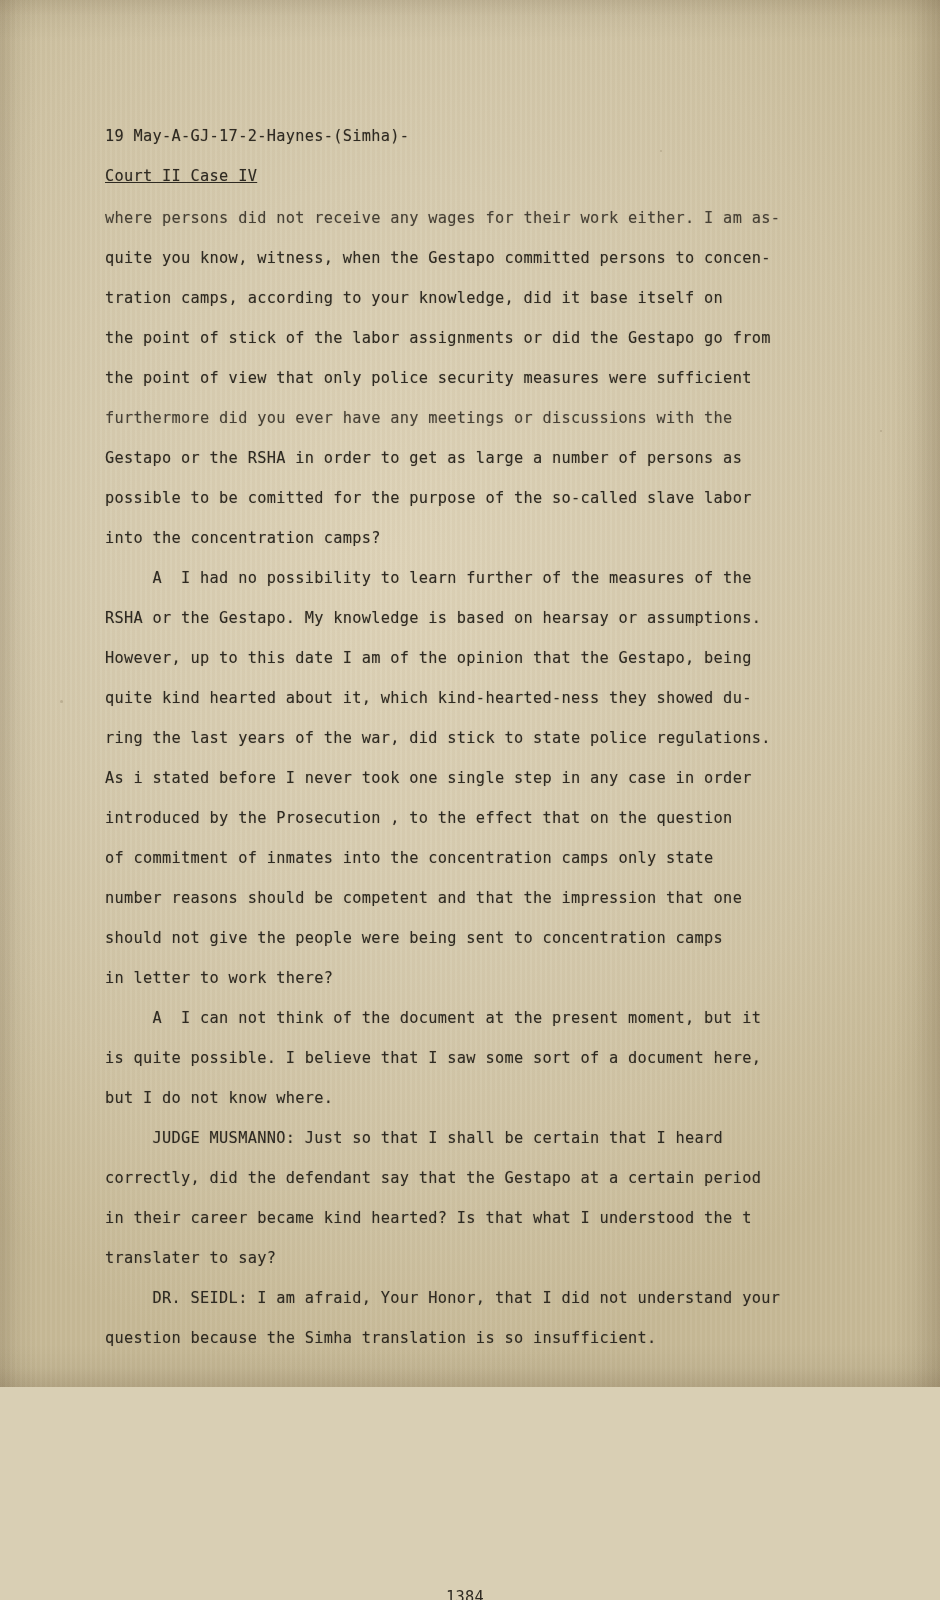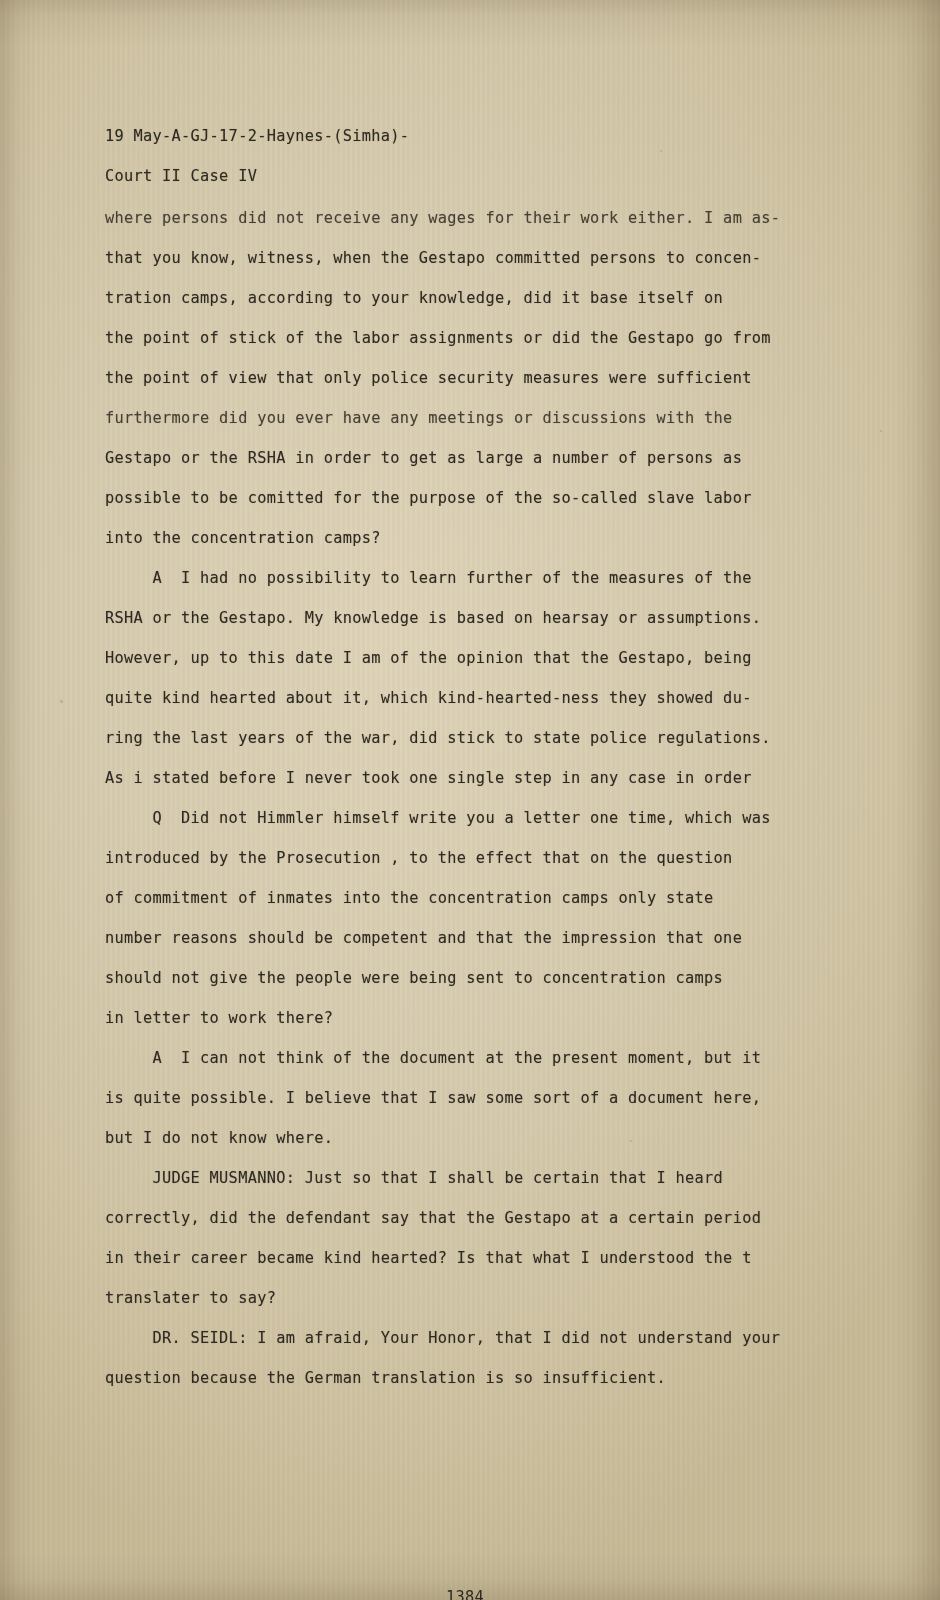--- a/index.html
+++ b/index.html
@@ -9,21 +9,21 @@
   body {
     width: 940px;
     height: 1600px;
     background: #d9cfb4;
     font-family: "DejaVu Sans Mono", monospace;
     overflow: hidden;
   }
   #page {
     position: relative;
     width: 940px;
-    height: 1600px;
+    height: 1387px;
     background:
       linear-gradient(90deg, rgba(120,100,70,0.14) 0px, rgba(120,100,70,0.0) 18px),
       linear-gradient(270deg, rgba(120,100,70,0.16) 0px, rgba(120,100,70,0.0) 26px),
       linear-gradient(0deg, rgba(120,100,70,0.13) 0px, rgba(120,100,70,0.0) 20px),
       linear-gradient(180deg, rgba(120,100,70,0.10) 0px, rgba(120,100,70,0.0) 16px),
       repeating-linear-gradient(90deg,
         rgba(255,255,255,0.035) 0px,
         rgba(255,255,255,0.035) 2px,
         rgba(140,120,90,0.035) 2px,
         rgba(140,120,90,0.035) 5px),
@@ -54,20 +54,21 @@
     line-height: 40px;
     letter-spacing: 0.3px;
     white-space: pre;
     text-shadow: 0 0 1px rgba(60,50,35,0.35);
   }
   .line.head {
     line-height: 36px;
   }
   .line.head2 {
     line-height: 44px;
+    text-decoration: underline;
   }
   .line.faint {
     color: #3a352c;
     opacity: 0.92;
   }
   .page-number {
     position: absolute;
     left: 0;
     top: 1470px;
     width: 720px;
@@ -94,45 +95,44 @@
   <div class="speckle" style="left:880px;top:430px;width:2px;height:2px;"></div>
   <div class="speckle" style="left:630px;top:1140px;width:2px;height:2px;"></div>
   <div class="speckle" style="left:660px;top:150px;width:2px;height:2px;"></div>
 
   <div id="typescript">
 
     <div class="line head">19 May-A-GJ-17-2-Haynes-(Simha)-</div>
     <div class="line head2">Court II Case IV</div>
 
     <div class="line faint">where persons did not receive any wages for their work either. I am as-</div>
-    <div class="line">that you know, witness, when the Gestapo committed persons to concen-</div>
+    <div class="line">quite you know, witness, when the Gestapo committed persons to concen-</div>
     <div class="line">tration camps, according to your knowledge, did it base itself on</div>
     <div class="line">the point of stick of the labor assignments or did the Gestapo go from</div>
     <div class="line">the point of view that only police security measures were sufficient</div>
     <div class="line faint">furthermore did you ever have any meetings or discussions with the</div>
     <div class="line">Gestapo or the RSHA in order to get as large a number of persons as</div>
     <div class="line">possible to be comitted for the purpose of the so-called slave labor</div>
     <div class="line">into the concentration camps?</div>
     <div class="line">     A  I had no possibility to learn further of the measures of the</div>
     <div class="line">RSHA or the Gestapo. My knowledge is based on hearsay or assumptions.</div>
     <div class="line">However, up to this date I am of the opinion that the Gestapo, being</div>
     <div class="line">quite kind hearted about it, which kind-hearted-ness they showed du-</div>
     <div class="line">ring the last years of the war, did stick to state police regulations.</div>
     <div class="line">As i stated before I never took one single step in any case in order</div>
-    <div class="line">     Q  Did not Himmler himself write you a letter one time, which was</div>
     <div class="line">introduced by the Prosecution , to the effect that on the question</div>
     <div class="line">of commitment of inmates into the concentration camps only state</div>
     <div class="line">number reasons should be competent and that the impression that one</div>
     <div class="line">should not give the people were being sent to concentration camps</div>
     <div class="line">in letter to work there?</div>
     <div class="line">     A  I can not think of the document at the present moment, but it</div>
     <div class="line">is quite possible. I believe that I saw some sort of a document here,</div>
     <div class="line">but I do not know where.</div>
     <div class="line">     JUDGE MUSMANNO: Just so that I shall be certain that I heard</div>
     <div class="line">correctly, did the defendant say that the Gestapo at a certain period</div>
     <div class="line">in their career became kind hearted? Is that what I understood the t</div>
     <div class="line">translater to say?</div>
     <div class="line">     DR. SEIDL: I am afraid, Your Honor, that I did not understand your</div>
-    <div class="line">question because the German translation is so insufficient.</div>
+    <div class="line">question because the Simha translation is so insufficient.</div>
 
     <div class="page-number">1384</div>
   </div>
 </div>
 
 </body></html>

